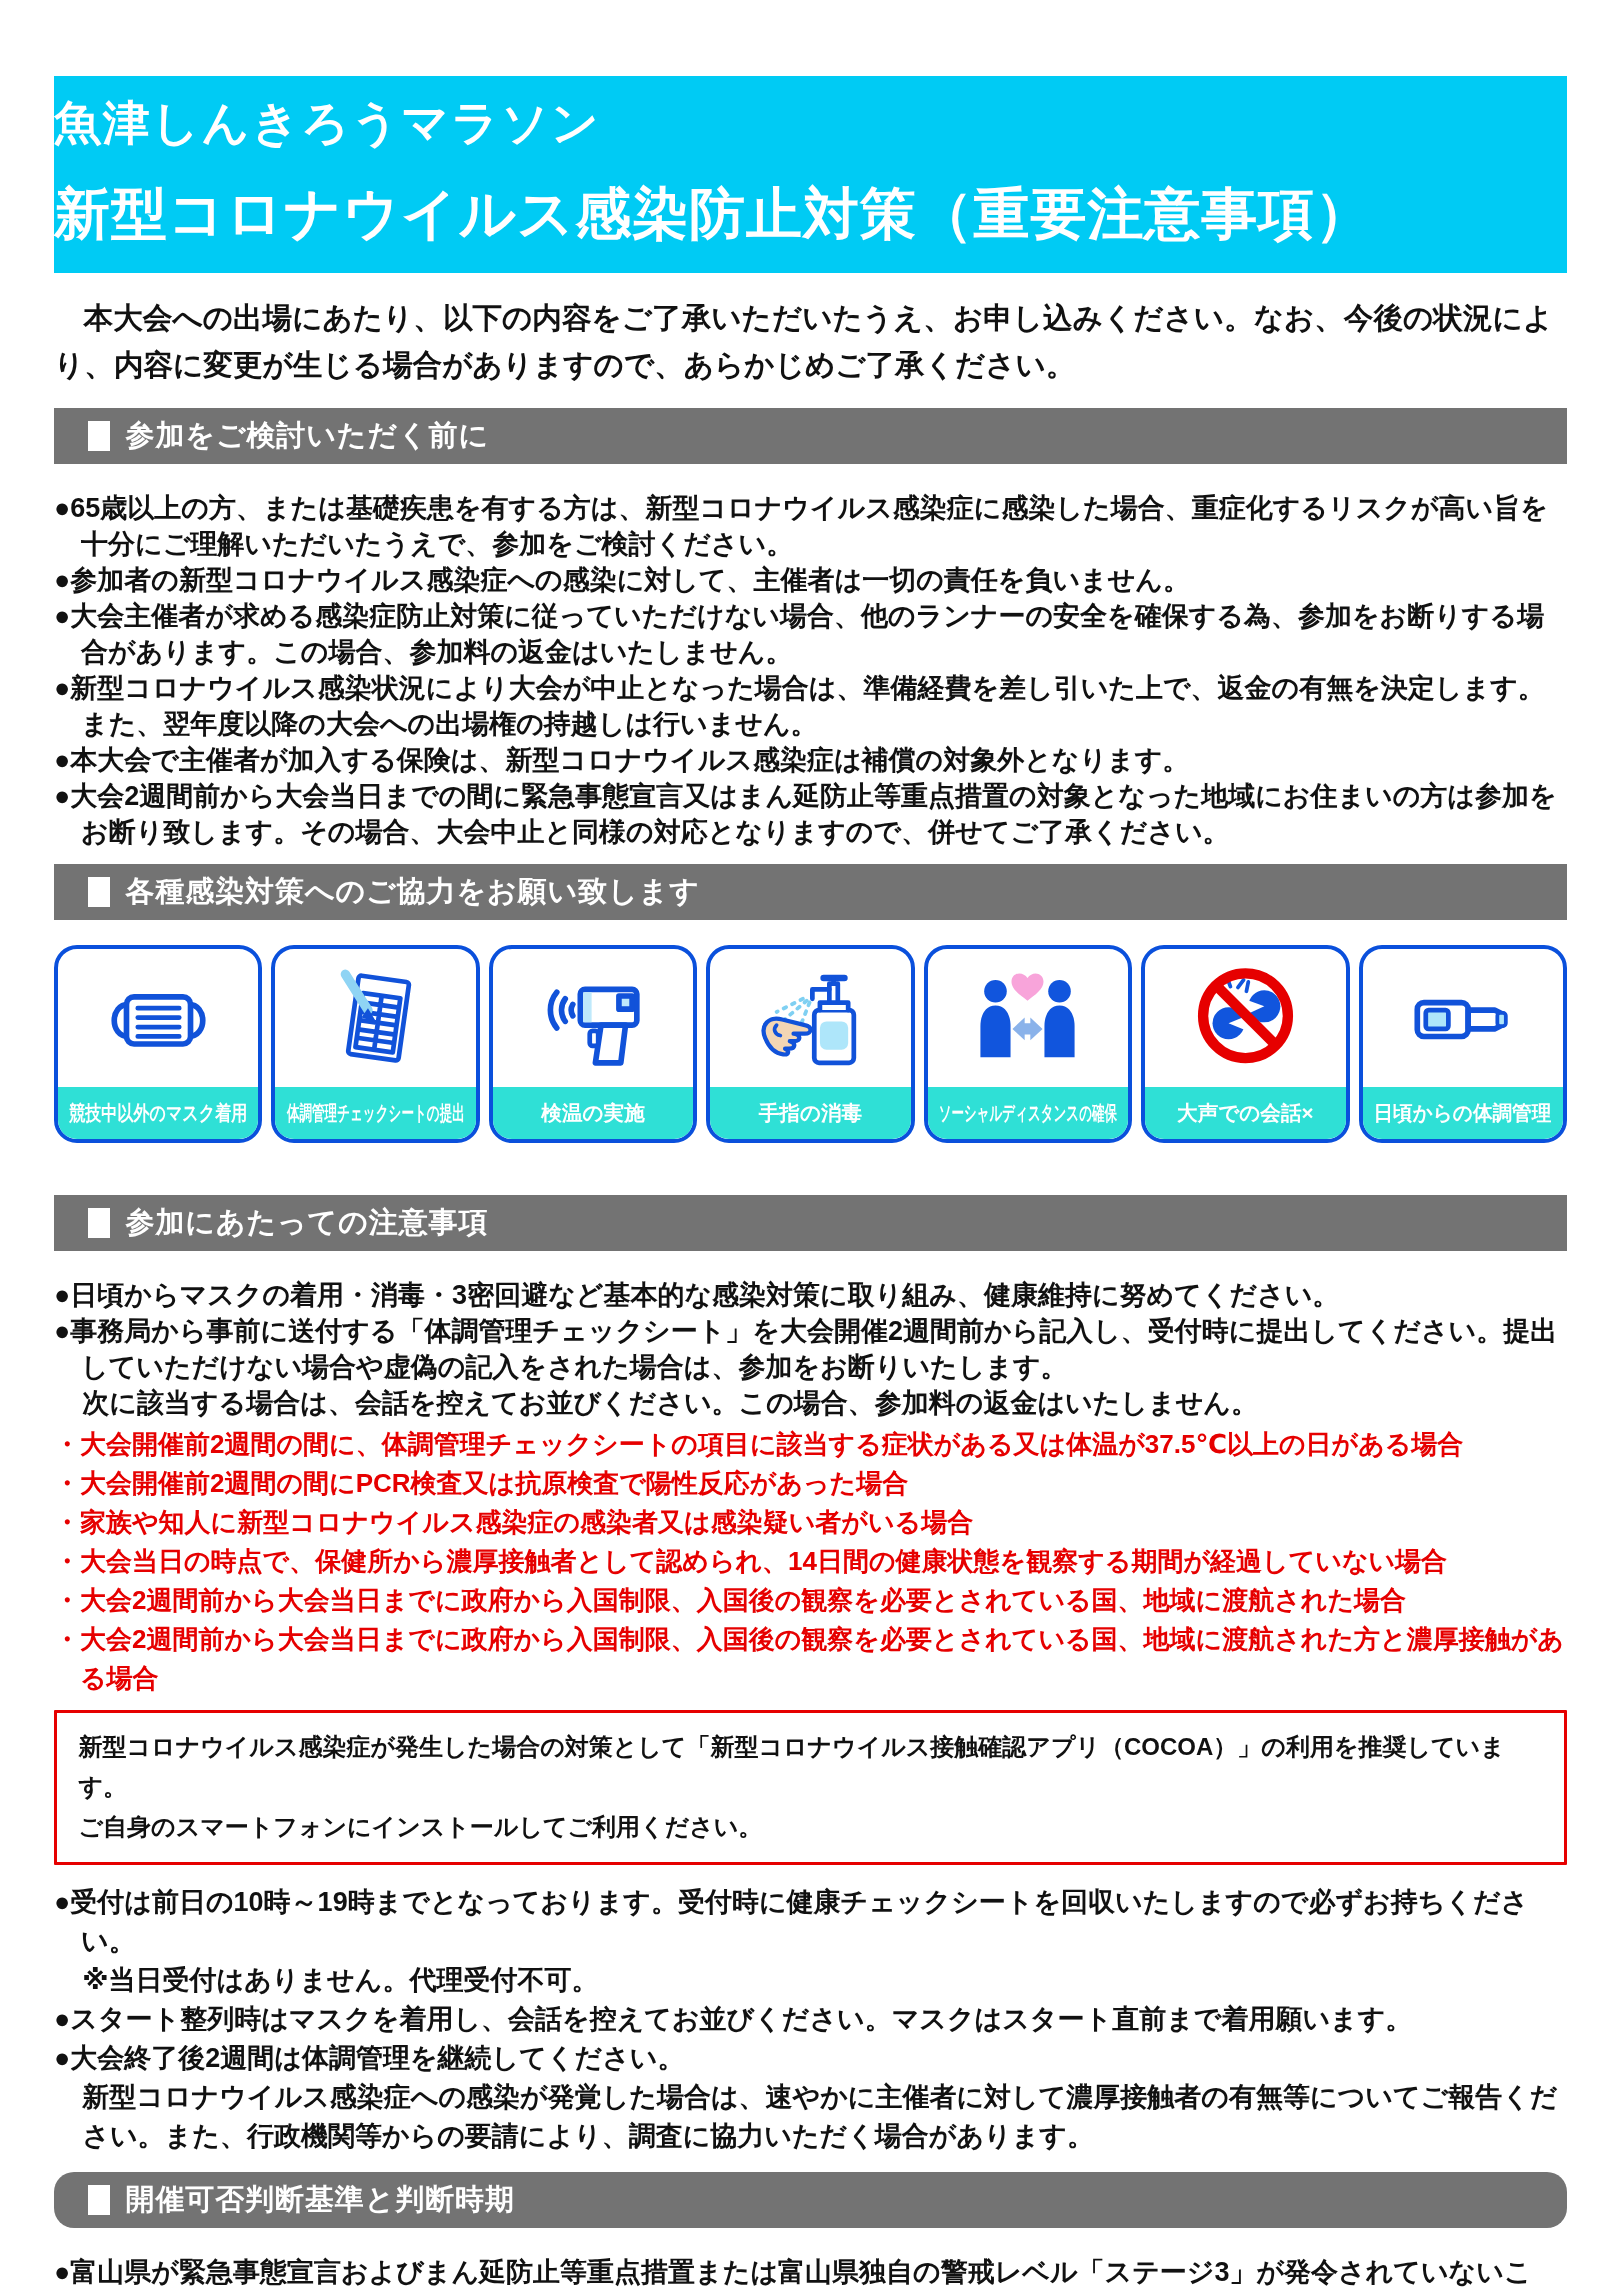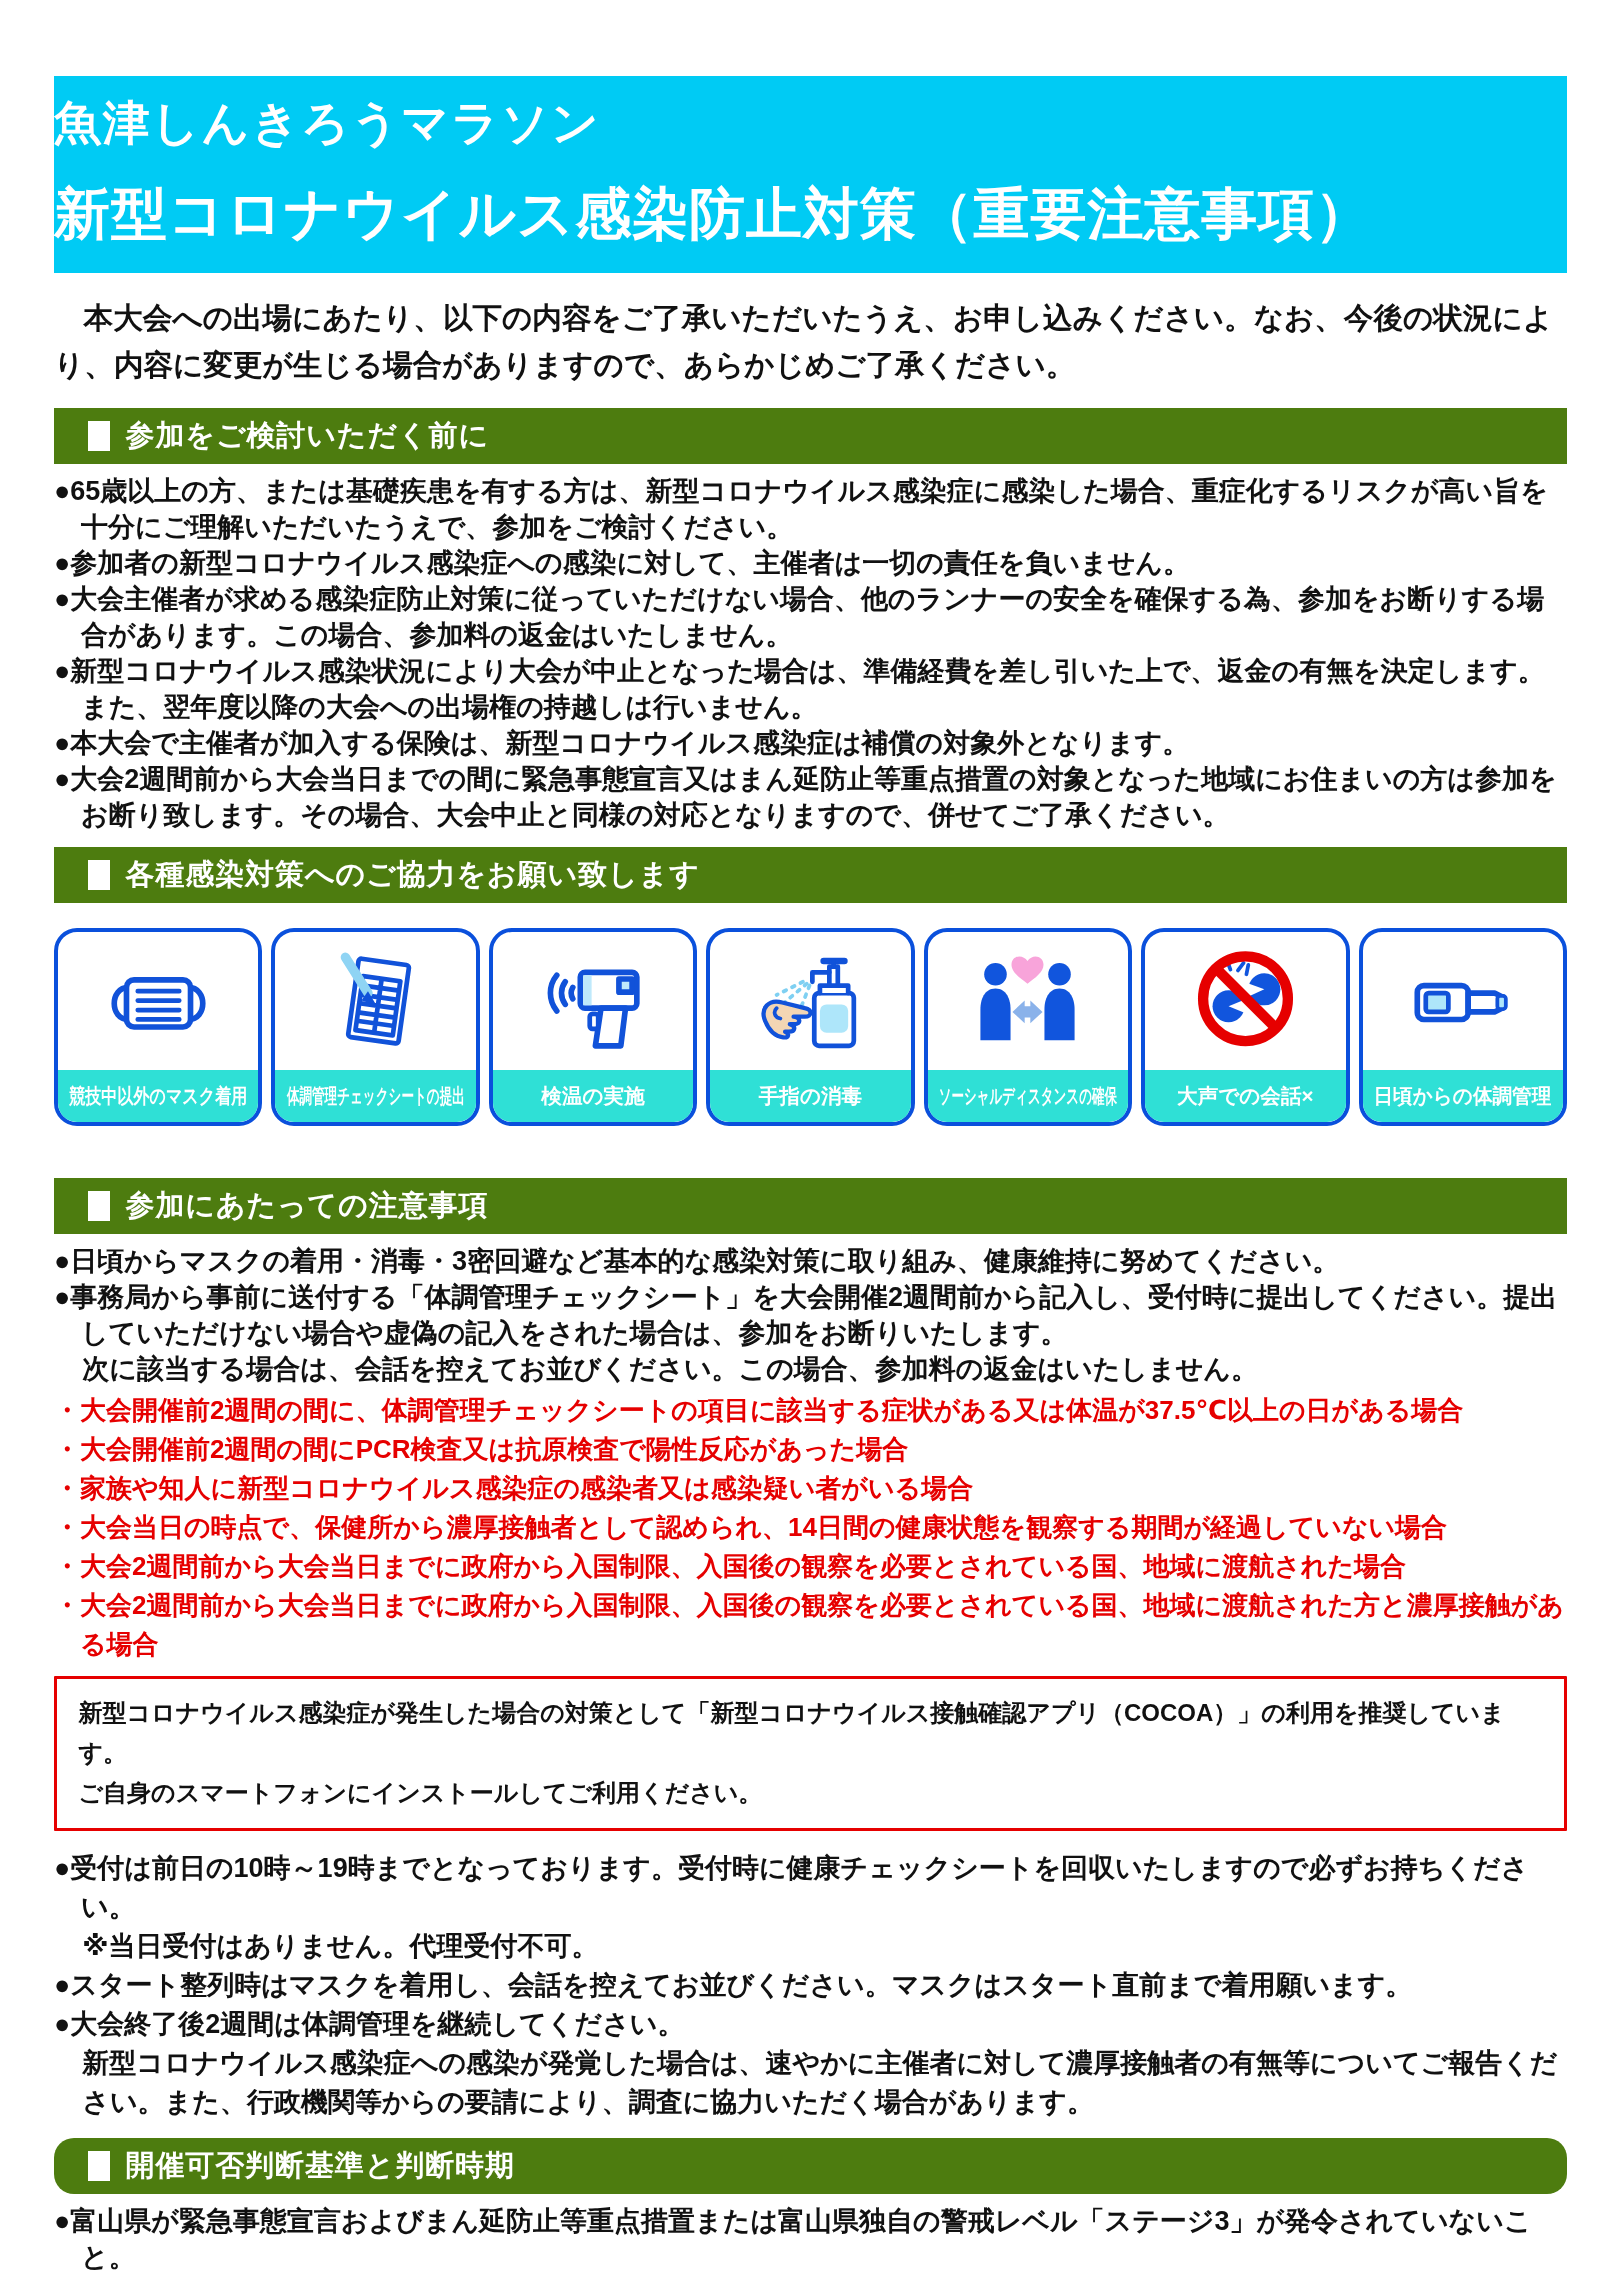--- a/index.html
+++ b/index.html
@@ -12,30 +12,30 @@
 
   
   .title-band{background:#00cbf4;color:#ffffff;height:193px;padding-top:3.6px;}
   .title-line1{font-size:47px;line-height:86px;letter-spacing:1.8px;}
   .title-line2{font-size:56px;line-height:95px;letter-spacing:0.9px;}
 
   
   .intro{margin-top:21.5px;font-size:29.6px;line-height:47px;}
 
   
-  .section-bar{background:#4d7c0f;color:#ffffff;height:56px;display:flex;align-items:center;
+  .section-bar{background:#737373;color:#ffffff;height:56px;display:flex;align-items:center;
     padding-left:34px;font-size:29px;letter-spacing:0.9px;}
   .mt-1{margin-top:19.7px;}
   .mt-2{margin-top:14.3px;}
   .mt-3{margin-top:52px;}
   .mt-4{margin-top:16px;border-radius:20px;}
   .sq{width:21.5px;height:30px;background:#ffffff;margin-right:16px;flex:none;}
 
   
-  .bullets{margin-top:9px;font-size:27px;line-height:36px;}
+  .bullets{margin-top:26px;font-size:27px;line-height:36px;}
   .bullets.loose{line-height:39px;margin-top:18px;}
   .b-line{padding-left:1em;text-indent:-1em;}
   .b-sub{padding-left:1.05em;}
   .red-bullets{margin-top:3.6px;font-size:26px;line-height:39px;color:#e60000;}
 
   
   .cocoa{margin-top:12.5px;border:3.6px solid #e60000;border-radius:1px;padding:14.3px 21.5px;
     font-size:24px;line-height:40px;color:#111;}
 
   

